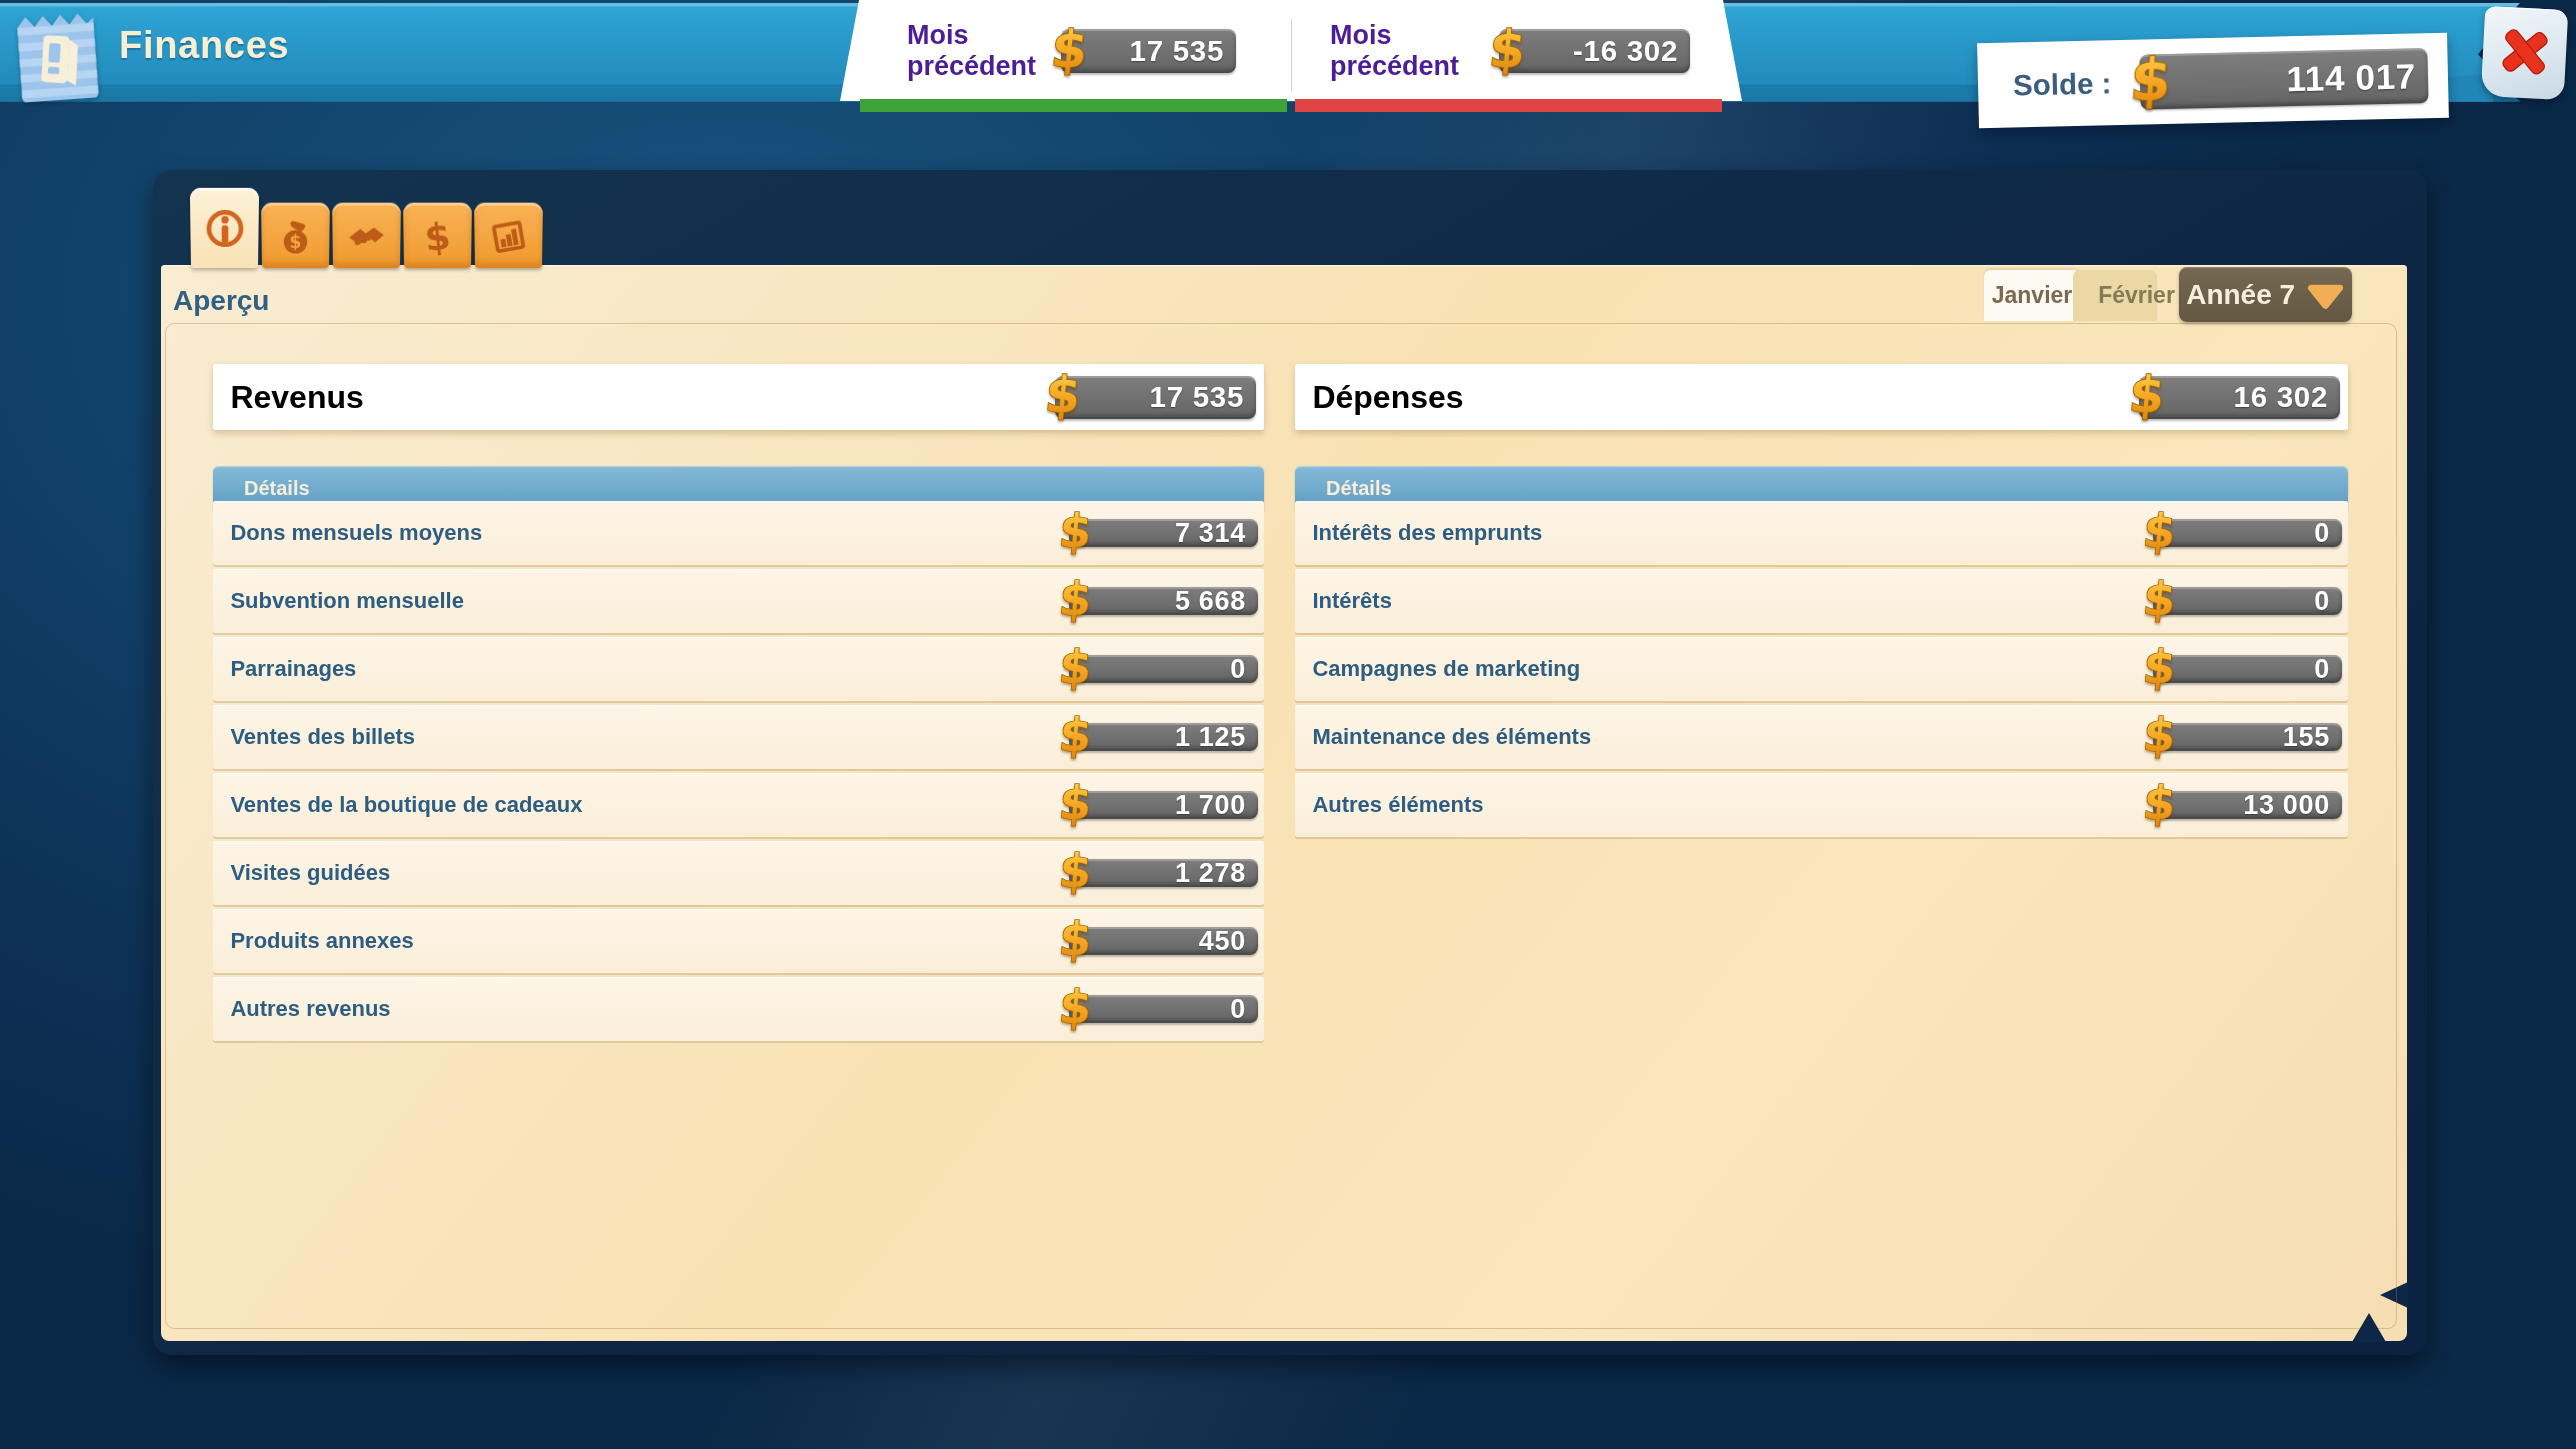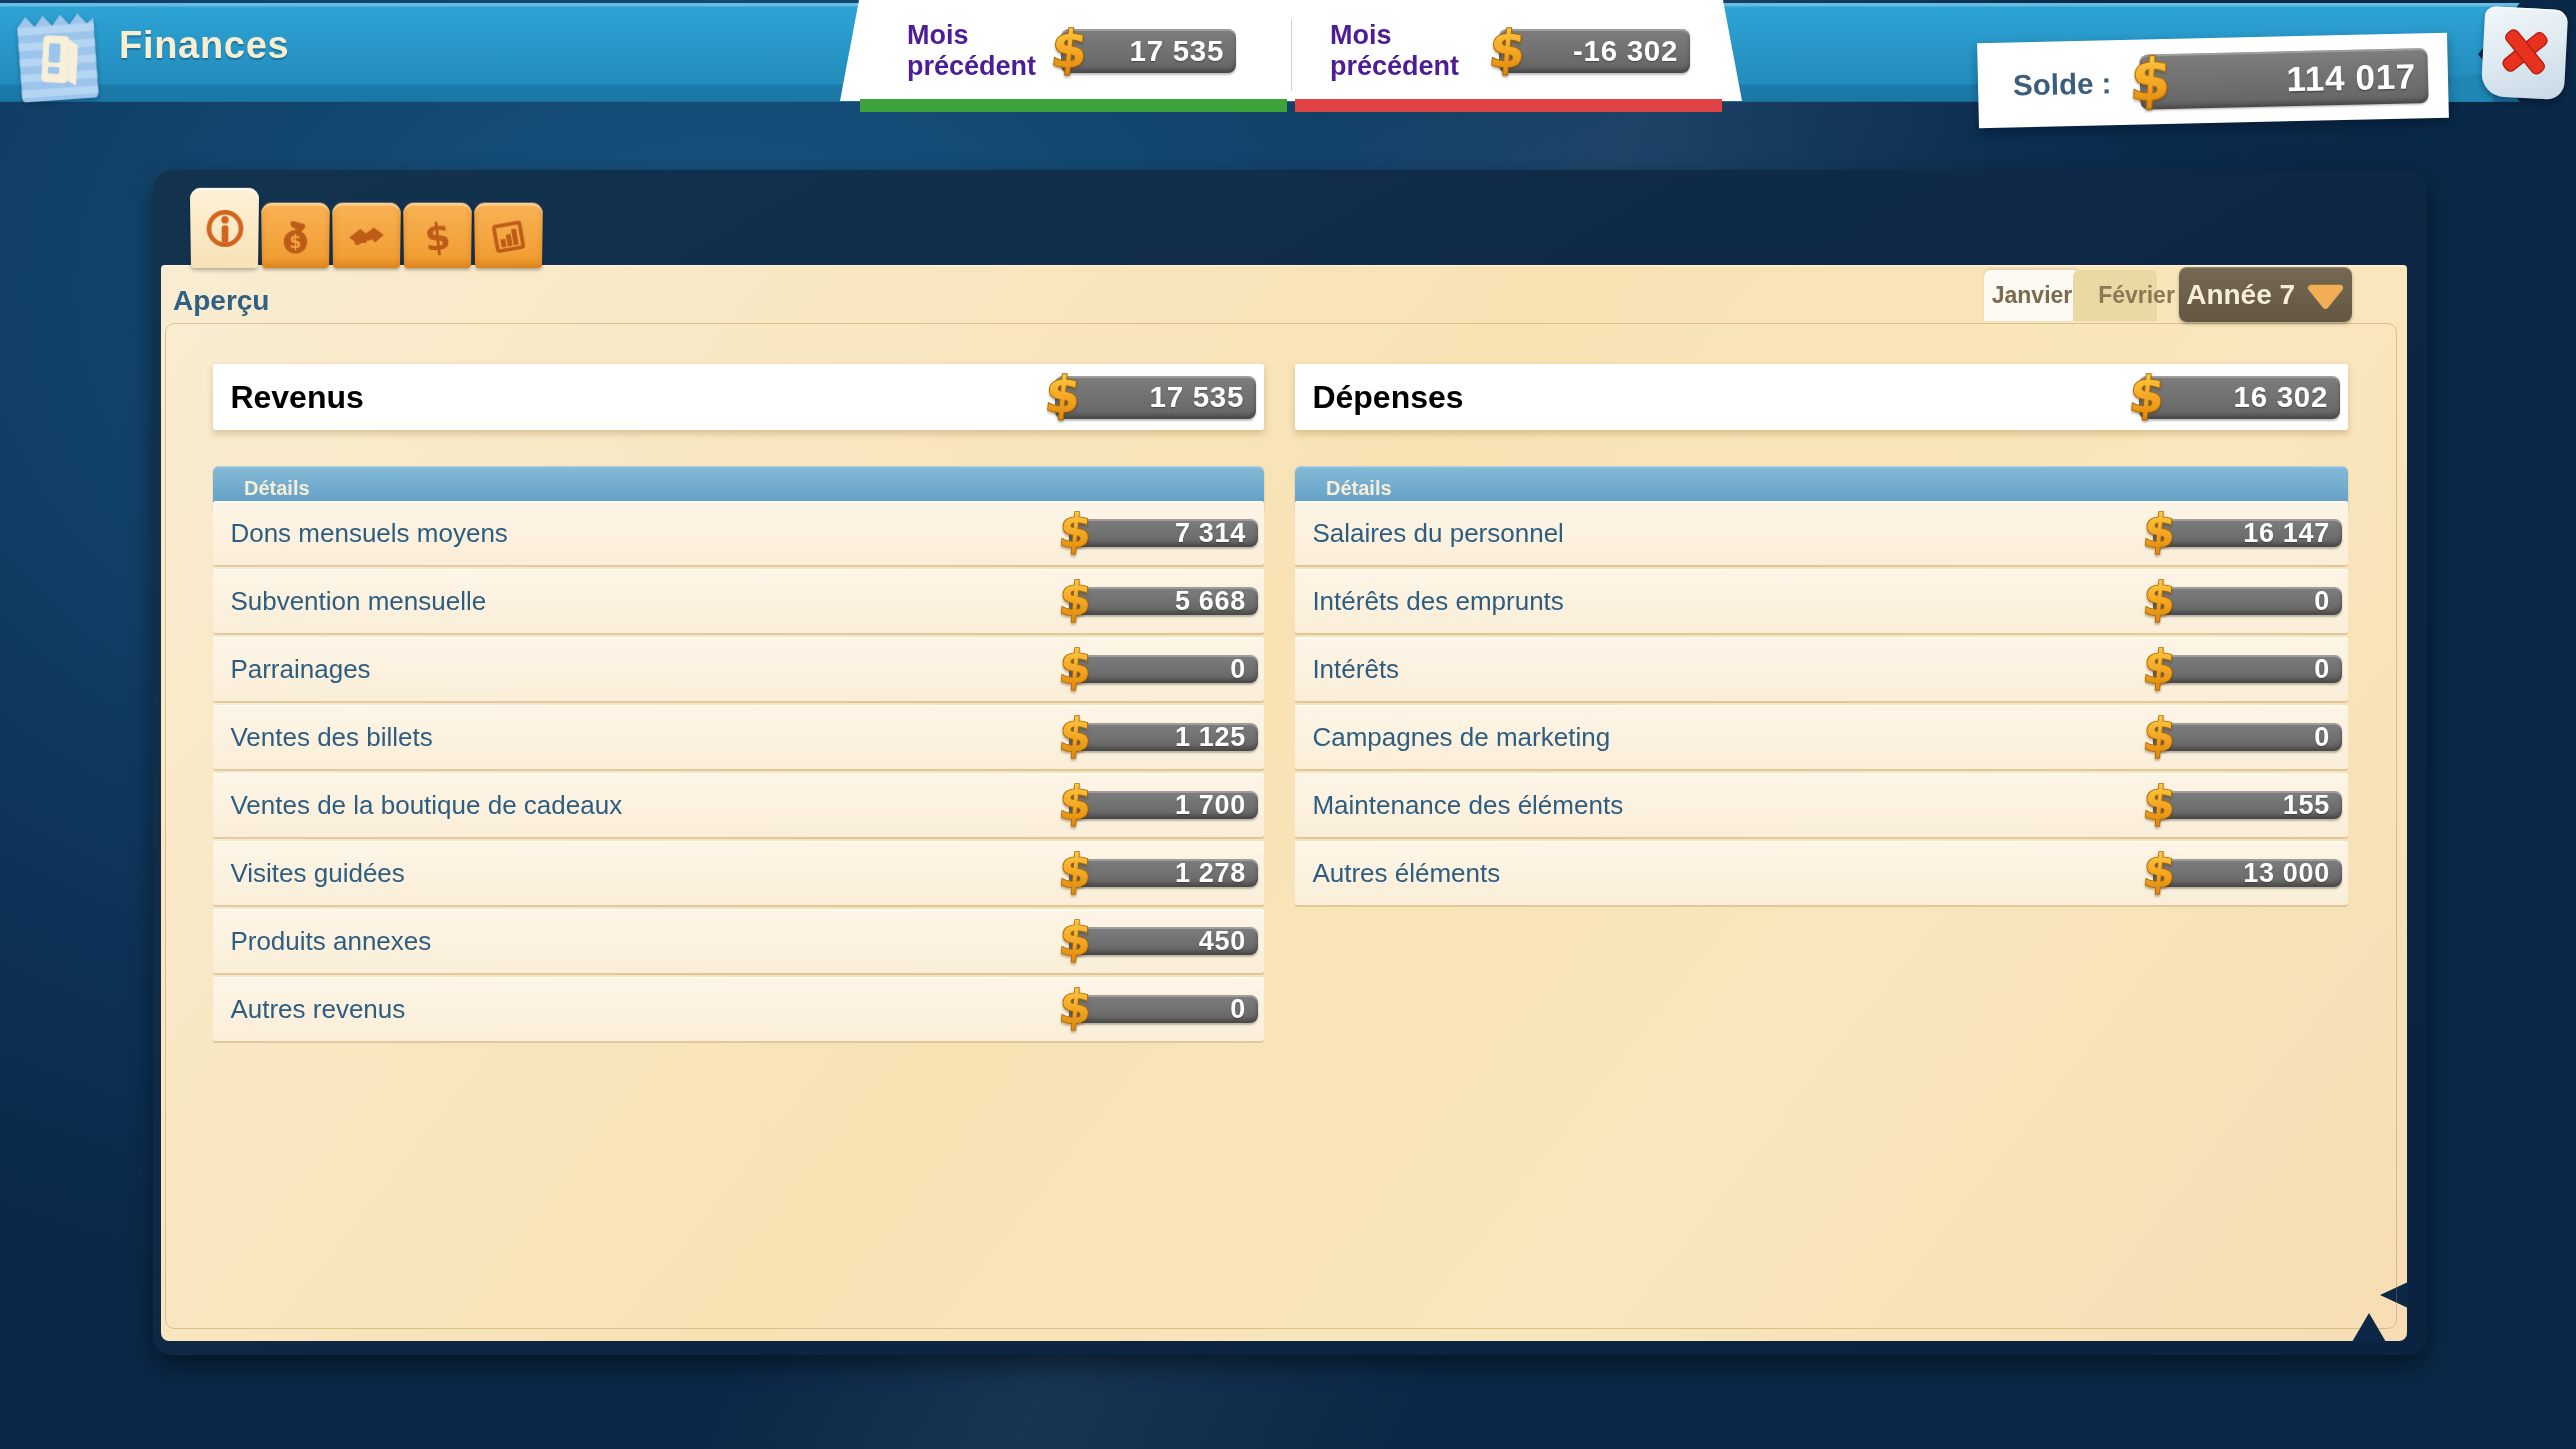--- a/index.html
+++ b/index.html
@@ -118,21 +118,21 @@
   .details-bar{position:absolute;top:201px;left:0;right:0;height:44px;border-radius:5.4px 5.4px 0 0;
     background:linear-gradient(#85bad6,#5d9cc4);box-shadow:inset 0 1.3px 0 rgba(255,255,255,.35), 0 1.3px 2px rgba(0,0,0,.18);
     display:flex;align-items:center;padding-left:31px;box-sizing:border-box;
     font-size:20px;font-weight:bold;color:#f6eed8;}
   .rows{position:absolute;top:236px;left:0;right:0;}
   .row{height:64px;margin-bottom:4px;border-radius:2.7px;
     background:linear-gradient(#fdf5e7,#faeed8);
     box-shadow:0 2px 0 rgba(120,90,40,.2), inset 0 1.3px 0 rgba(255,255,255,.65);
     display:flex;align-items:center;justify-content:space-between;
     padding:0 6px 0 17.4px;box-sizing:border-box;}
-  .row-label{font-size:26px;font-weight:normal;color:#2d5d80;}
+  .row-label{font-size:22px;font-weight:bold;color:#2d5d80;}
   .hidden-defs{position:absolute;width:0;height:0;overflow:hidden;}
 </style>
 </head>
 <body>
 
 <svg class="hidden-defs" aria-hidden="true">
   <defs>
     <linearGradient id="goldGrad" x1="0" y1="0" x2="0" y2="1">
       <stop offset="0" stop-color="#ffd24a"></stop>
         <stop offset="0.55" stop-color="#f4a623"></stop>
@@ -375,29 +375,20 @@
       <span class="title">Dépenses</span>
       <div class="money md">
         <svg class="dollar" viewBox="0 0 64 100">
             <use href="#dollar-glyph"></use>
           </svg>
         <span class="num">16 302</span>
       </div>
     </div>
     <div class="details-bar">Détails</div>
     <div class="rows">
-  <div class="row">
-    <span class="row-label">Salaires du personnel</span>
-    <div class="money sm">
-      <svg class="dollar" viewBox="0 0 64 100">
-              <use href="#dollar-glyph"></use>
-            </svg>
-      <span class="num">16 147</span>
-    </div>
-  </div>
 
   <div class="row">
     <span class="row-label">Intérêts des emprunts</span>
     <div class="money sm">
       <svg class="dollar" viewBox="0 0 64 100">
               <use href="#dollar-glyph"></use>
             </svg>
       <span class="num">0</span>
     </div>
   </div>

